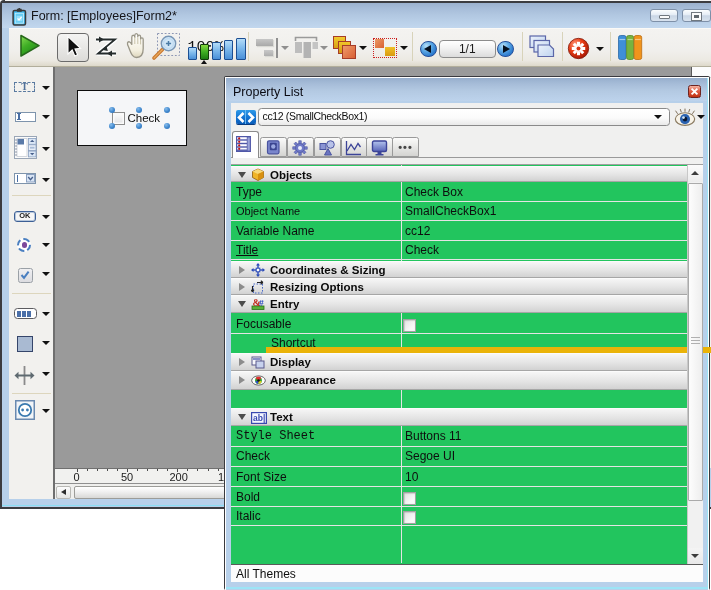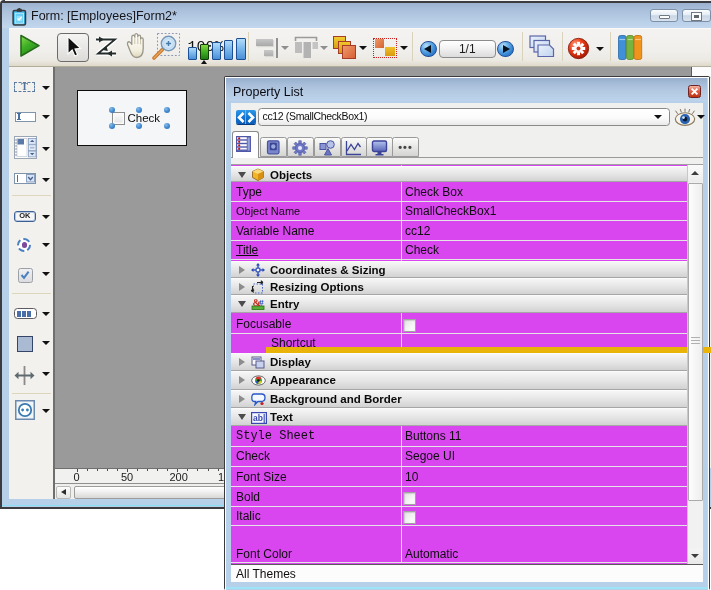--- a/index.html
+++ b/index.html
@@ -379,21 +379,21 @@
 <defs>
           <linearGradient id="gmon" x1="0" y1="0" x2="0" y2="1">
             <stop offset="0" stop-color="#b4c4ee"></stop>
             <stop offset="1" stop-color="#5864b8"></stop>
           </linearGradient>
         </defs>
 <rect x="6.5" y="12" width="4" height="2" fill="#3c4498"></rect>
 <rect x="4.5" y="14" width="8" height="1.5" fill="#3c4498"></rect>
 </svg>
 <div class="abs" style="left:166px;top:38px;width:17px;text-align:center;font-size:11px;font-weight:bold;color:#444;letter-spacing:1px;">•••</div>
-<div class="abs" style="left:0px;top:61.5px;width:472px;height:399.5px;background:#d946ef;border-top:1px solid #a0a0a0;">
+<div class="abs" style="left:0px;top:61.5px;width:472px;height:399.5px;background:#22c55e;border-top:1px solid #a0a0a0;">
 <div class="abs" style="left:169.5px;top:0px;width:1px;height:398px;background:#e4e4e4;"></div>
 <div class="abs" style="left:0;top:1px;width:456px;height:16px;background:linear-gradient(180deg,#f6f6f6 0%,#e4e4e4 55%,#d2d2d2 100%);border-top:1px solid #fbfbfb;border-bottom:1px solid #a6a6a6;">
 <div class="abs" style="left:7px;top:5px;width:0;height:0;border-left:4.5px solid transparent;border-right:4.5px solid transparent;border-top:6px solid #4c4c4c;"></div>
 <div class="abs" style="left:20px;top:1px;"><svg width="14" height="14" viewBox="0 0 14 14">
               <path d="M7 1 L12.5 3.5 L12.5 9.5 L7 12.5 L1.5 9.5 L1.5 3.5 Z" fill="#f0b428" stroke="#8a5a10" stroke-width="0.8"></path>
               <path d="M1.5 3.5 L7 6 L12.5 3.5 L7 1 Z" fill="#f8d878"></path>
               <path d="M7 6 L7 12.5 L12.5 9.5 L12.5 3.5 Z" fill="#d89010"></path>
             </svg></div>
 <div class="abs" style="left:39px;top:1.5px;font-size:11.5px;font-weight:bold;color:#0a0a0a;">Objects</div>
 </div>
@@ -469,28 +469,20 @@
 <div class="abs" style="left:20px;top:1px;"><svg width="15" height="13" viewBox="0 0 15 13">
               <ellipse cx="7.5" cy="6.5" rx="6.8" ry="4.6" fill="#ffffff" stroke="#555" stroke-width="0.9"></ellipse>
               <circle cx="7.5" cy="6.5" r="3.4" fill="#30a030"></circle>
               <path d="M4.6 4.2 A3.4 3.4 0 0 1 10.4 4.2 L7.5 6.5 Z" fill="#e03030"></path>
               <path d="M4.2 7.5 A3.4 3.4 0 0 0 7.5 9.9 L7.5 6.5 Z" fill="#3050d0"></path>
               <path d="M7.5 9.9 A3.4 3.4 0 0 0 10.8 7.5 L7.5 6.5 Z" fill="#e8d020"></path>
               <circle cx="7.5" cy="6.5" r="1.3" fill="#181818"></circle>
             </svg></div>
 <div class="abs" style="left:39px;top:1.5px;font-size:11.5px;font-weight:bold;color:#0a0a0a;">Appearance</div>
 </div>
-<div class="abs" style="left:0;top:225px;width:456px;height:17.5px;background:linear-gradient(180deg,#f6f6f6 0%,#e4e4e4 55%,#d2d2d2 100%);border-top:1px solid #fbfbfb;border-bottom:1px solid #a6a6a6;">
-<div class="abs" style="left:8px;top:3.5px;width:0;height:0;border-top:4.5px solid transparent;border-bottom:4.5px solid transparent;border-left:6px solid #8c8c8c;"></div>
-<div class="abs" style="left:20px;top:1px;"><svg width="15" height="14" viewBox="0 0 15 14">
-              <path d="M3 2 L10.5 2 C13 2 14 3.5 14 5.5 C14 8 12.5 9.5 10 9.5 L7 9.5 L4 12.5 L4.8 9.5 L3 9.5 C1.5 9.5 0.8 8 0.8 5.8 C0.8 3.5 1.5 2 3 2 Z" fill="#f4f8ff" stroke="#2858c8" stroke-width="1.3"></path>
-              <circle cx="11" cy="11.5" r="1.6" fill="#c02020"></circle>
-            </svg></div>
-<div class="abs" style="left:39px;top:1.5px;font-size:11.5px;font-weight:bold;color:#0a0a0a;">Background and Border</div>
-</div>
 <div class="abs" style="left:0;top:243px;width:456px;height:17.5px;background:linear-gradient(180deg,#f6f6f6 0%,#e4e4e4 55%,#d2d2d2 100%);border-top:1px solid #fbfbfb;border-bottom:1px solid #a6a6a6;">
 <div class="abs" style="left:7px;top:5px;width:0;height:0;border-left:4.5px solid transparent;border-right:4.5px solid transparent;border-top:6px solid #4c4c4c;"></div>
 <div class="abs" style="left:20px;top:1px;"><svg width="16" height="12" viewBox="0 0 16 12">
               <rect x="0.6" y="0.6" width="14.8" height="10.8" fill="#f4f6ff" stroke="#3848b0" stroke-width="1.2"></rect>
               <text x="2" y="9" font-family="Liberation Sans,sans-serif" font-size="8.5" font-weight="bold" fill="#3848b0">ab|</text>
             </svg></div>
 <div class="abs" style="left:39px;top:1.5px;font-size:11.5px;font-weight:bold;color:#0a0a0a;">Text</div>
 </div>
 <div class="abs" style="left:0;top:261px;width:456px;height:20.5px;border-bottom:1px solid #e4e4e4;">
 <div class="abs" style="left:5px;top:2.5px;font-size:12px;color:#0e0e0e;font-family:Liberation Mono, monospace;">Style Sheet</div>
@@ -504,24 +496,20 @@
 <div class="abs" style="left:5px;top:2.5px;font-size:12px;color:#0e0e0e;">Font Size</div>
 <div class="abs" style="left:174px;top:2.5px;font-size:12px;color:#0e0e0e;">10</div>
 </div>
 <div class="abs" style="left:0;top:322px;width:456px;height:19.5px;border-bottom:1px solid #e4e4e4;">
 <div class="abs" style="left:5px;top:2.5px;font-size:12px;color:#0e0e0e;">Bold</div>
 <div class="abs" style="left:171.5px;top:4.5px;width:13px;height:13px;border:1px solid #a2a2a2;background:linear-gradient(135deg,#e2e2e2 0%,#f8f8f8 70%);box-shadow:0.5px 0.5px 1px rgba(120,120,120,0.5) inset;"></div>
 </div>
 <div class="abs" style="left:0;top:341.5px;width:456px;height:19.5px;border-bottom:1px solid #e4e4e4;">
 <div class="abs" style="left:5px;top:2.5px;font-size:12px;color:#0e0e0e;">Italic</div>
 <div class="abs" style="left:171.5px;top:4.5px;width:13px;height:13px;border:1px solid #a2a2a2;background:linear-gradient(135deg,#e2e2e2 0%,#f8f8f8 70%);box-shadow:0.5px 0.5px 1px rgba(120,120,120,0.5) inset;"></div>
-</div>
-<div class="abs" style="left:0;top:379.5px;width:456px;height:18px;border-bottom:1px solid #e4e4e4;">
-<div class="abs" style="left:5px;top:2.5px;font-size:12px;color:#0e0e0e;">Font Color</div>
-<div class="abs" style="left:174px;top:2.5px;font-size:12px;color:#0e0e0e;">Automatic</div>
 </div>
 <div class="abs" style="left:456px;top:0;width:16px;height:399.5px;background:#f1f1f1;border-left:1px solid #c8c8c8;"></div>
 <div class="abs" style="left:456.5px;top:0px;width:15.5px;height:17px;background:linear-gradient(180deg,#fbfbfb,#ececec);"></div>
 <div class="abs" style="left:460px;top:6px;width:0;height:0;border-left:4px solid transparent;border-right:4px solid transparent;border-bottom:4.5px solid #3c3c3c;"></div>
 <div class="abs" style="left:456.5px;top:382.5px;width:15.5px;height:17px;background:linear-gradient(180deg,#f4f4f4,#e8e8e8);"></div>
 <div class="abs" style="left:460px;top:389px;width:0;height:0;border-left:4px solid transparent;border-right:4px solid transparent;border-top:4.5px solid #3c3c3c;"></div>
 <div class="abs" style="left:457px;top:17.5px;width:14.5px;height:318px;background:linear-gradient(90deg,#fdfdfd,#eeeeee);border:1px solid #aaaaaa;border-radius:1px;"></div>
 <div class="abs" style="left:460px;top:172px;width:8.5px;height:1.2px;background:#b0b0b0;"></div>
 <div class="abs" style="left:460px;top:175px;width:8.5px;height:1.2px;background:#b0b0b0;"></div>
 <div class="abs" style="left:460px;top:178px;width:8.5px;height:1.2px;background:#b0b0b0;"></div>

